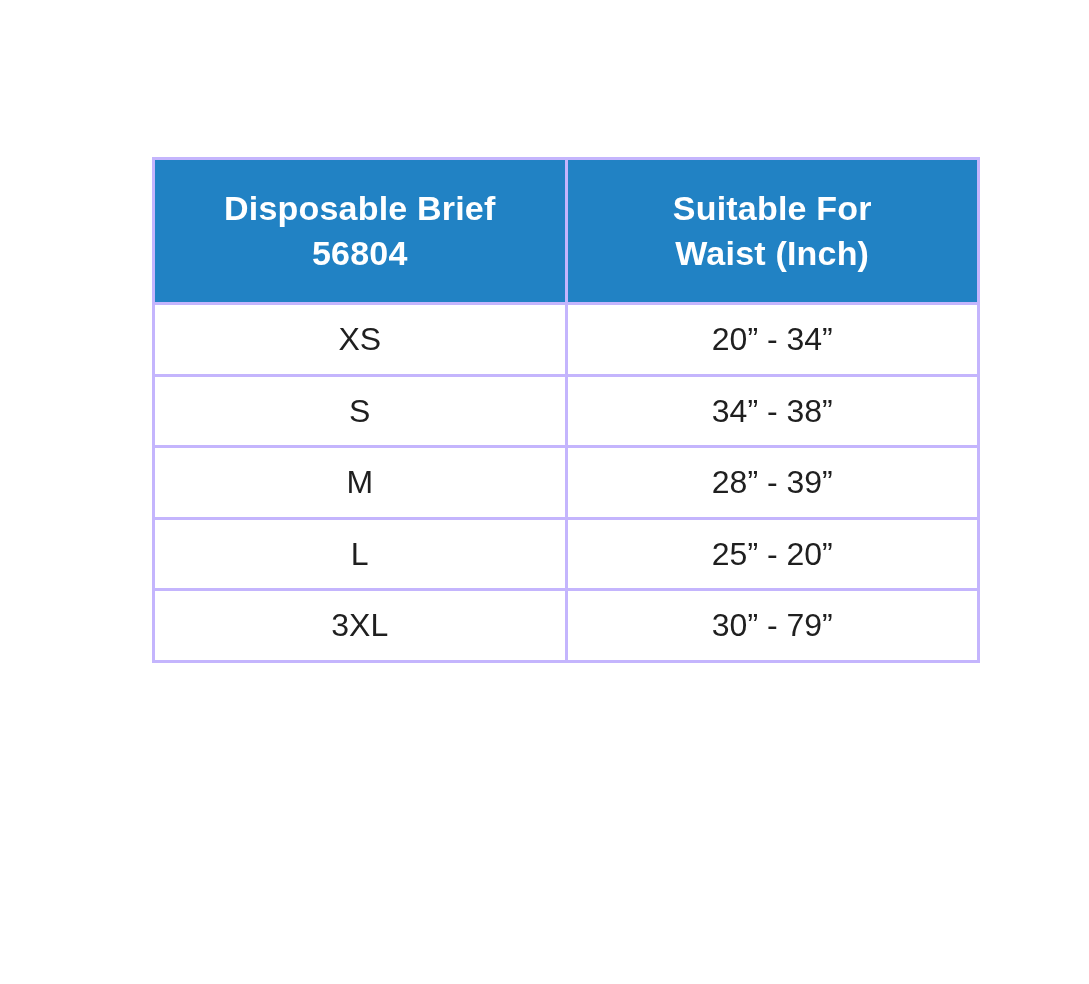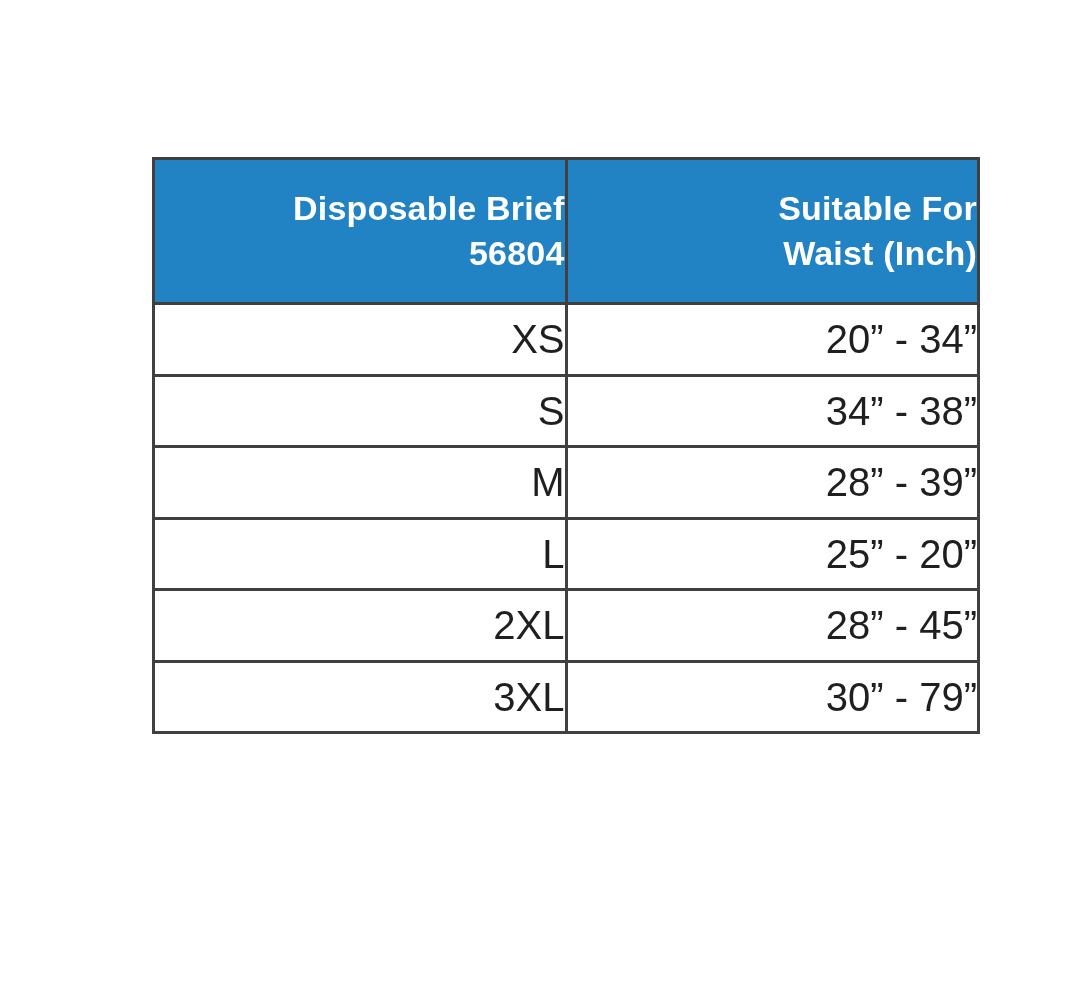--- a/index.html
+++ b/index.html
@@ -20,39 +20,39 @@
   table.size-chart {
     position: absolute;
     left: 152px;
     top: 157px;
     width: 828px;
     border-collapse: collapse;
     table-layout: fixed;
   }
   table.size-chart th,
   table.size-chart td {
-    border: 3px solid #404040;
-    text-align: right;
+    border: 3px solid #c4b5fd;
+    text-align: center;
     vertical-align: middle;
     padding: 0;
   }
   table.size-chart th {
     background: #2182c4;
     color: #ffffff;
     font-size: 34px;
     font-weight: bold;
     line-height: 1.32;
     height: 142px;
     white-space: pre-line;
     letter-spacing: 0.2px;
   }
   table.size-chart td {
     background: #ffffff;
     color: #1f1f1f;
-    font-size: 40px;
+    font-size: 32px;
     font-weight: normal;
     height: 68.5px;
     line-height: 1;
   }
 </style>
 </head>
 <body>
 
 <div class="canvas">
   <table class="size-chart">
@@ -75,22 +75,18 @@
       </tr>
       <tr>
         <td>M</td>
         <td>28” - 39”</td>
       </tr>
       <tr>
         <td>L</td>
         <td>25” - 20”</td>
       </tr>
       <tr>
-        <td>2XL</td>
-        <td>28” - 45”</td>
-      </tr>
-      <tr>
         <td>3XL</td>
         <td>30” - 79”</td>
       </tr>
     </tbody>
   </table>
 </div>
 
 </body></html>

